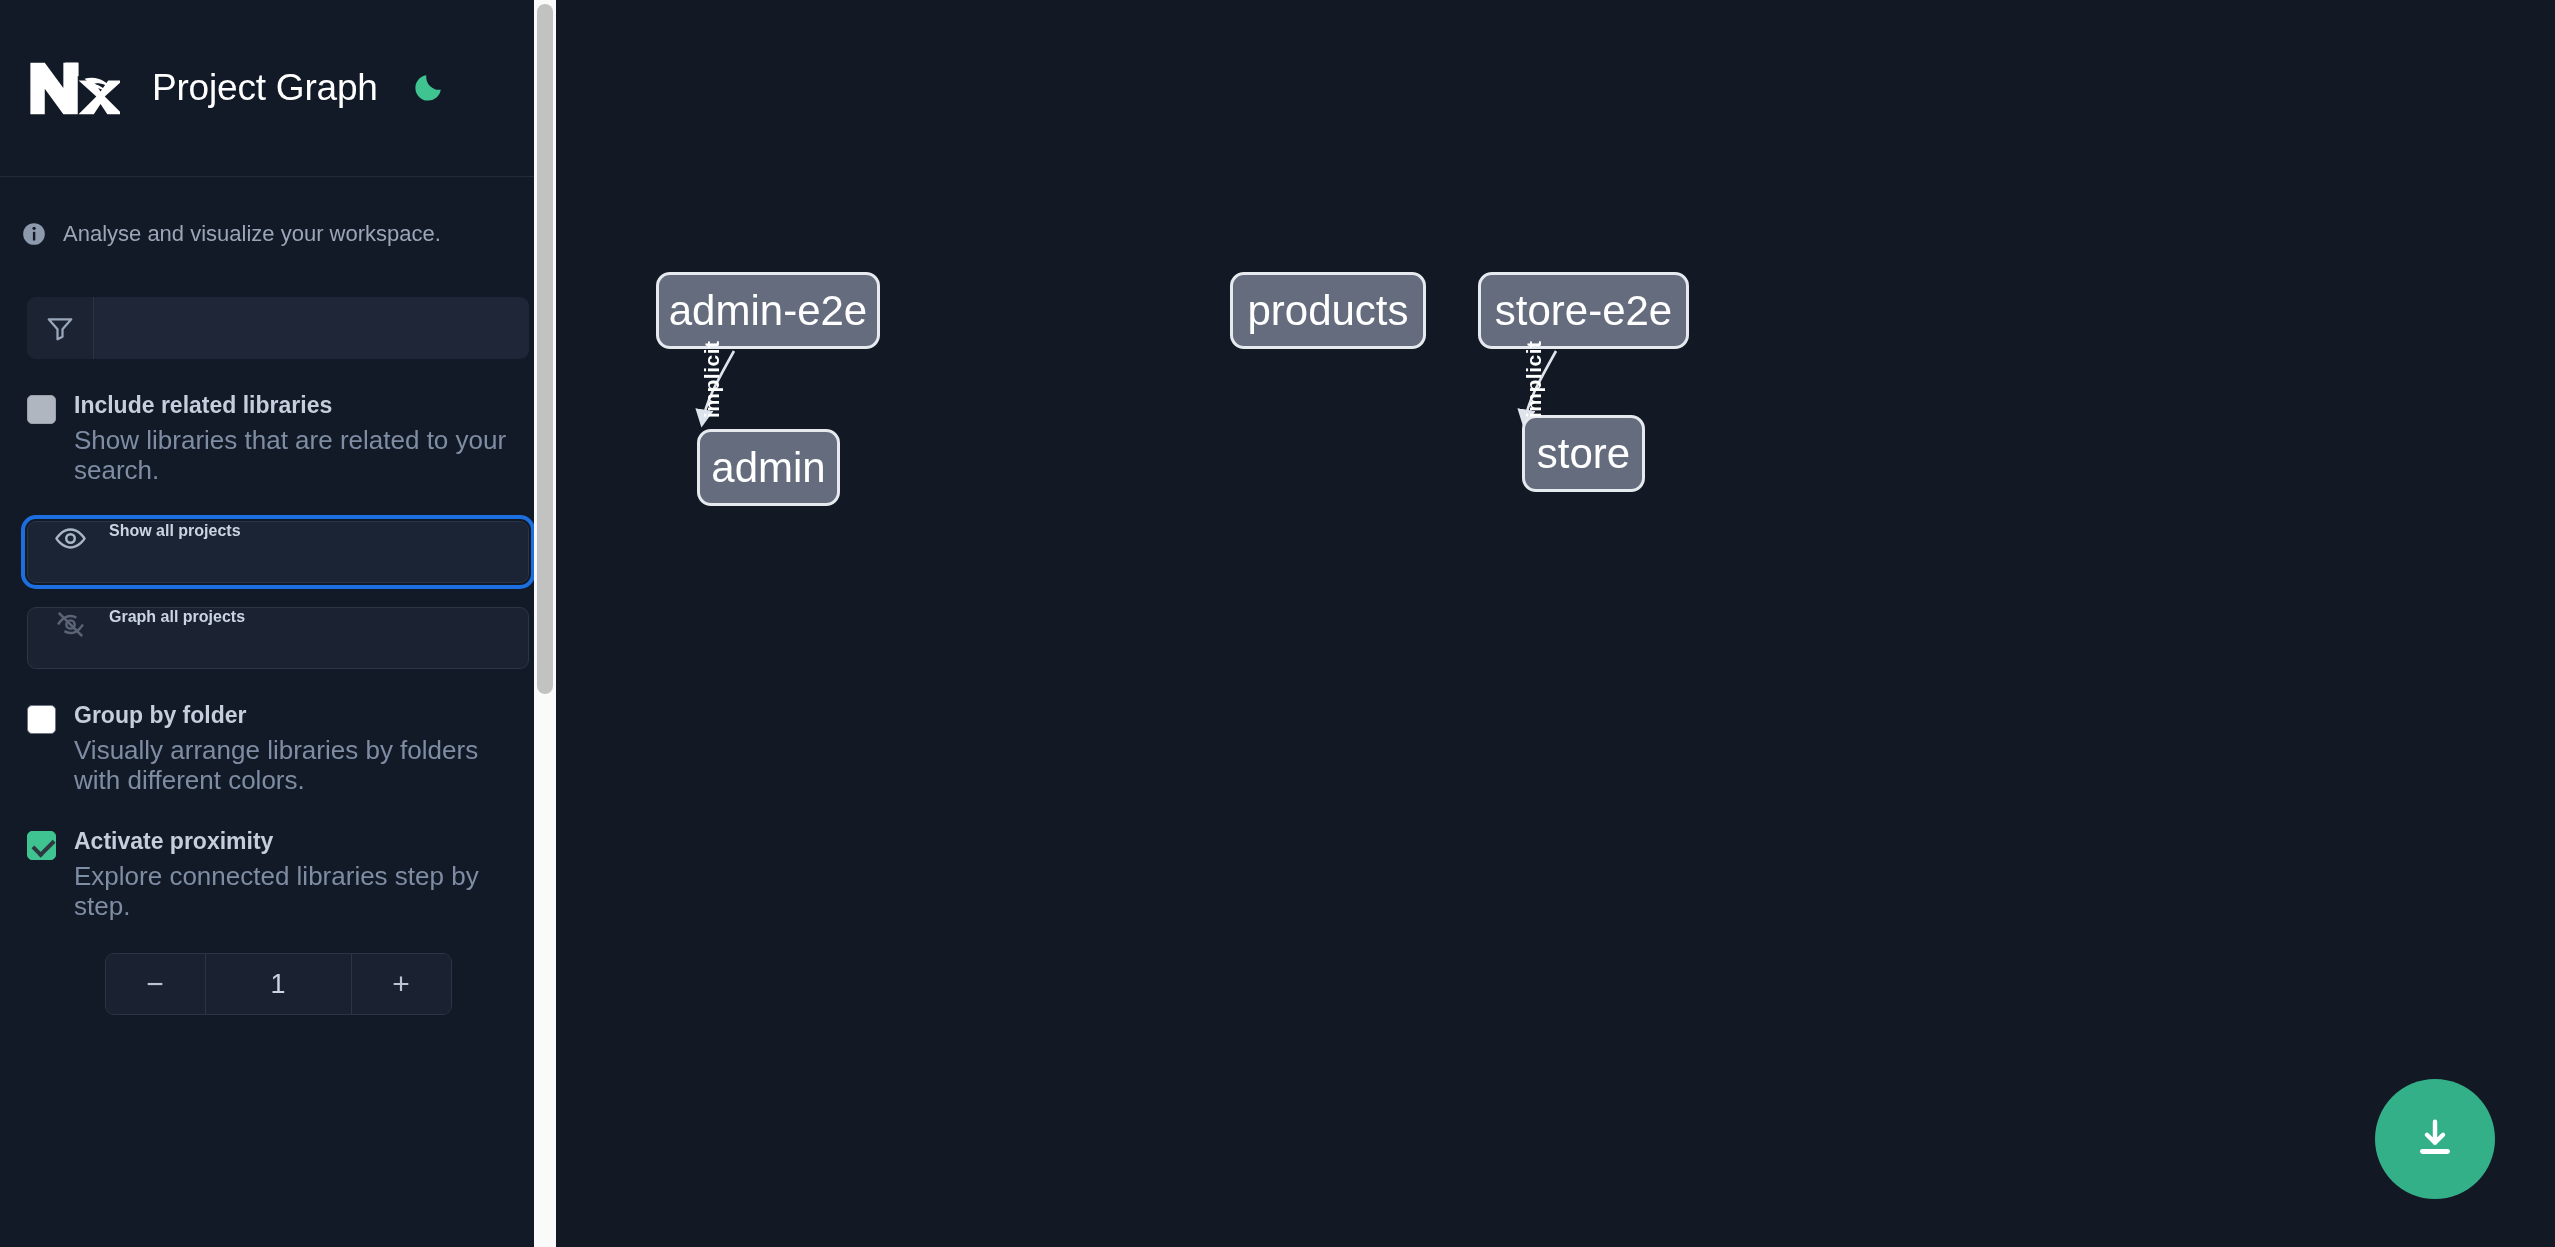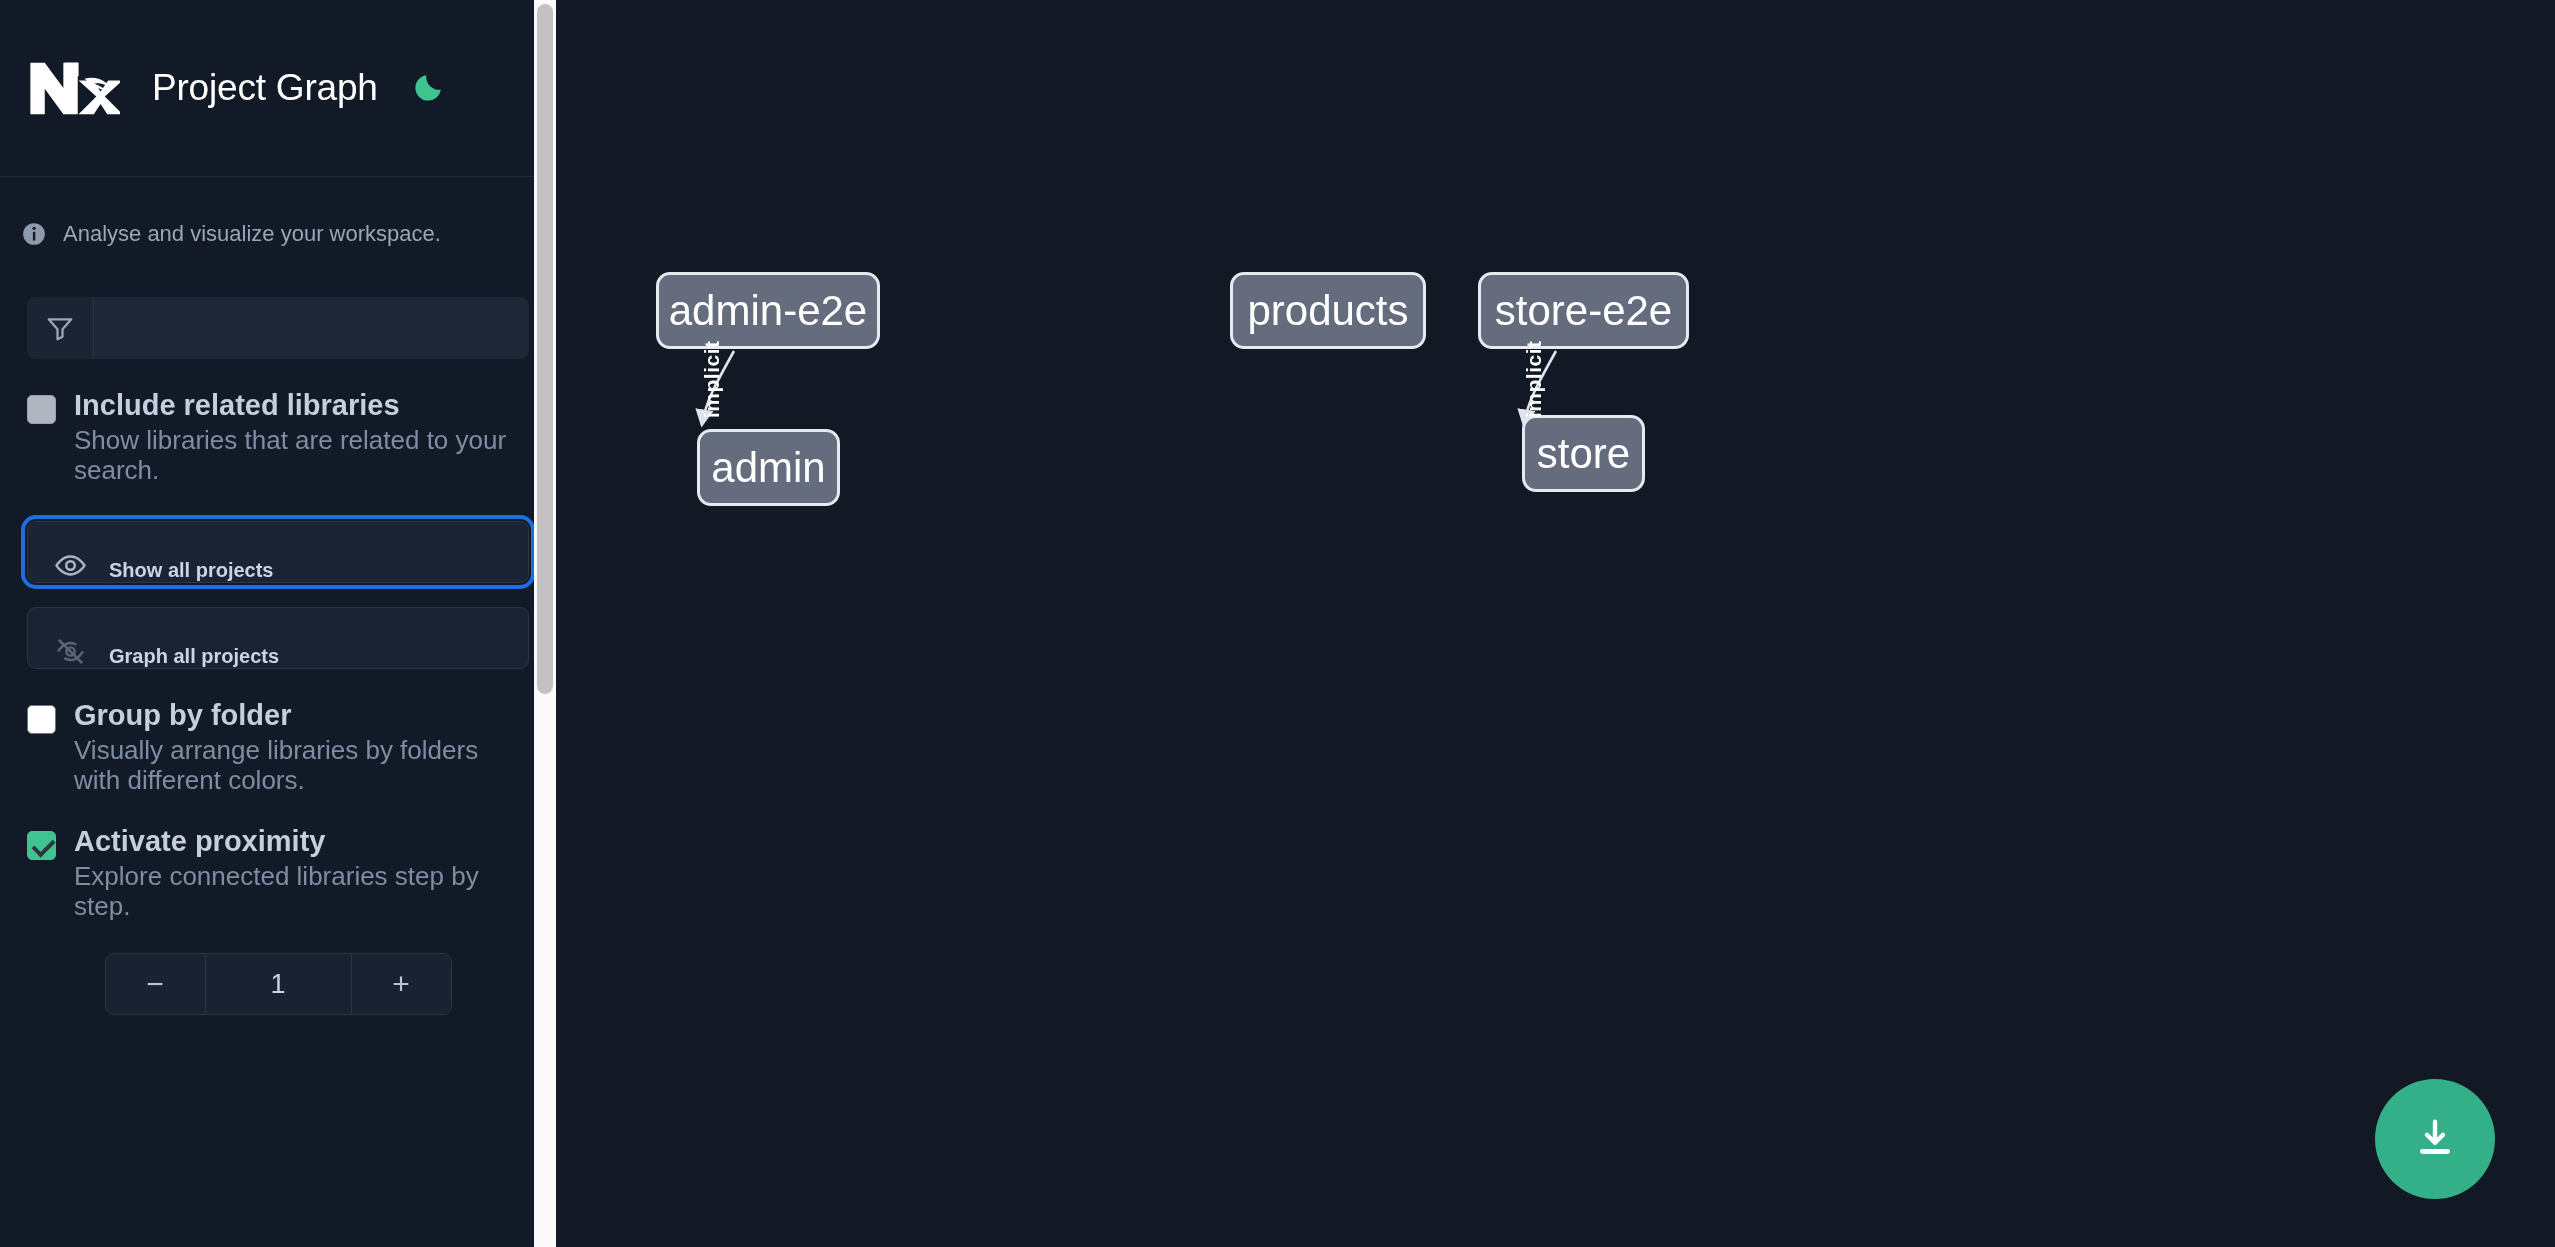--- a/index.html
+++ b/index.html
@@ -107,44 +107,44 @@
     position: absolute;
     left: 9px; top: 3px;
     width: 9px; height: 17px;
     border: solid #2e3640;
     border-width: 0 4px 4px 0;
     transform: rotate(45deg);
   }
   .cb-texts { flex: 1; }
   .cb-label {
     color: #c4cedd;
-    font-size: 29px;
+    font-size: 23px;
     font-weight: 700;
     line-height: 30px;
   }
   .cb-desc {
     color: #7e8da3;
     font-size: 26px;
     font-weight: 400;
     line-height: 30px;
     margin-top: 5px;
   }
 
   
   .btn {
     display: flex;
-    align-items: flex-end;
+    align-items: flex-start;
     gap: 22px;
     height: 62px;
     padding: 0 26px;
     border-radius: 9px;
     background: #1b2333;
     border: 1px solid #2b3546;
     color: #cbd5e2;
-    font-size: 20px;
+    font-size: 16px;
     font-weight: 700;
     cursor: pointer;
     position: relative;
   }
   .btn.focused {
     outline: 4px solid #1d6fe0;
     outline-offset: 2px;
     background: #1b2434;
   }
   .btn-icon { flex: 0 0 33px; width: 33px; height: 33px; display:flex; align-items:center;}

